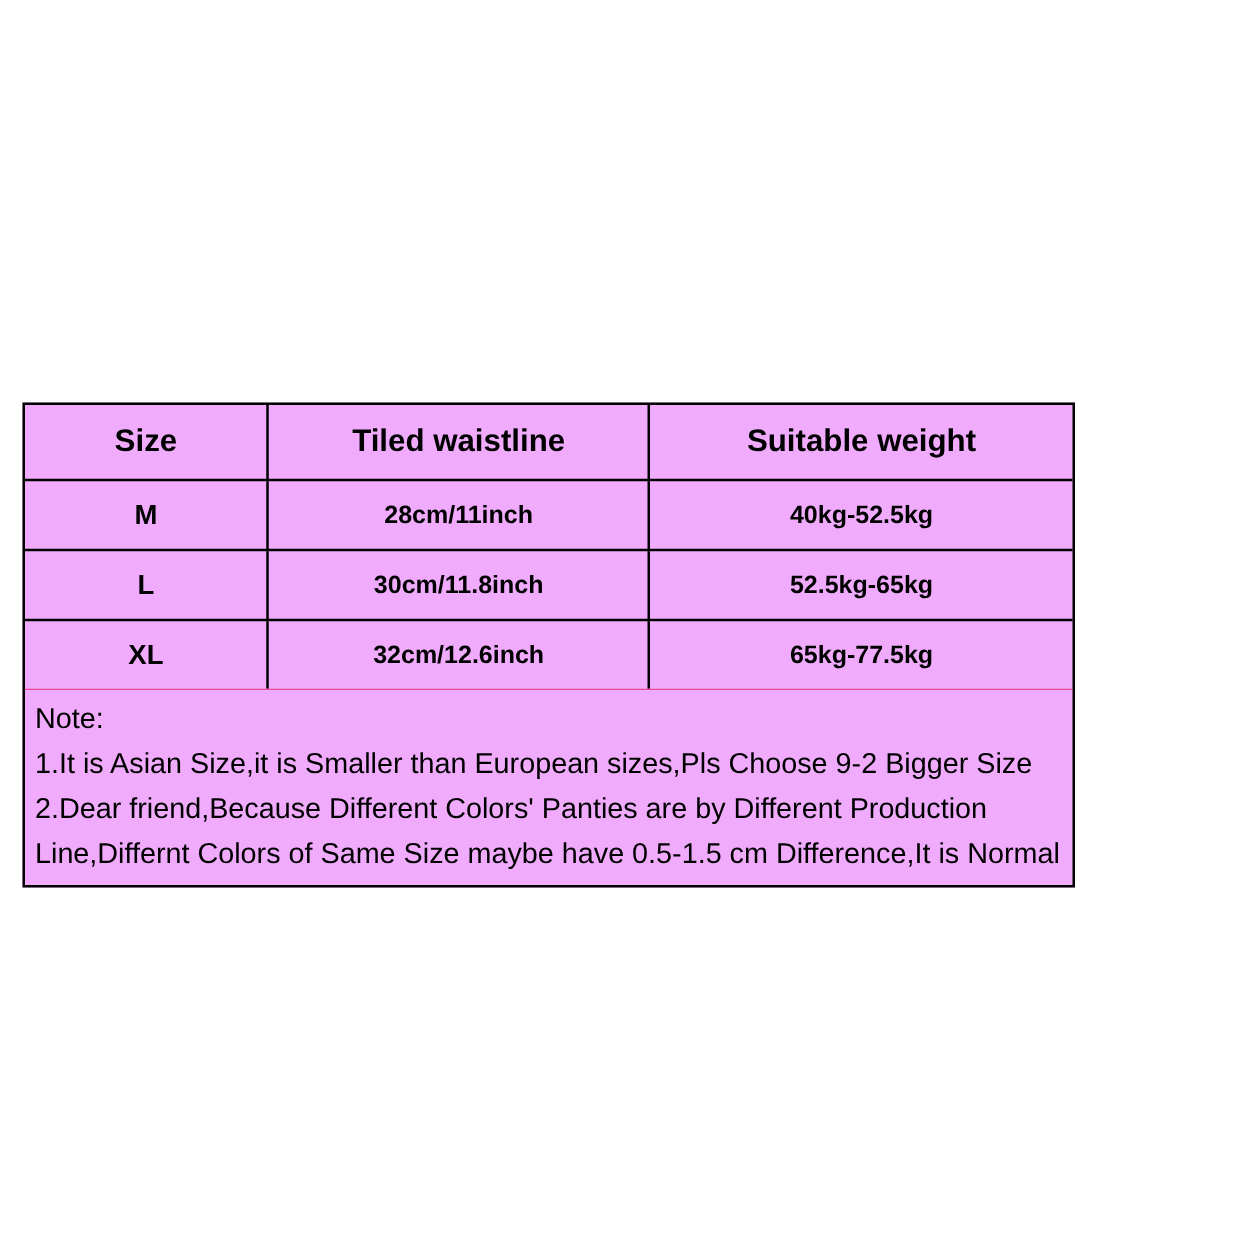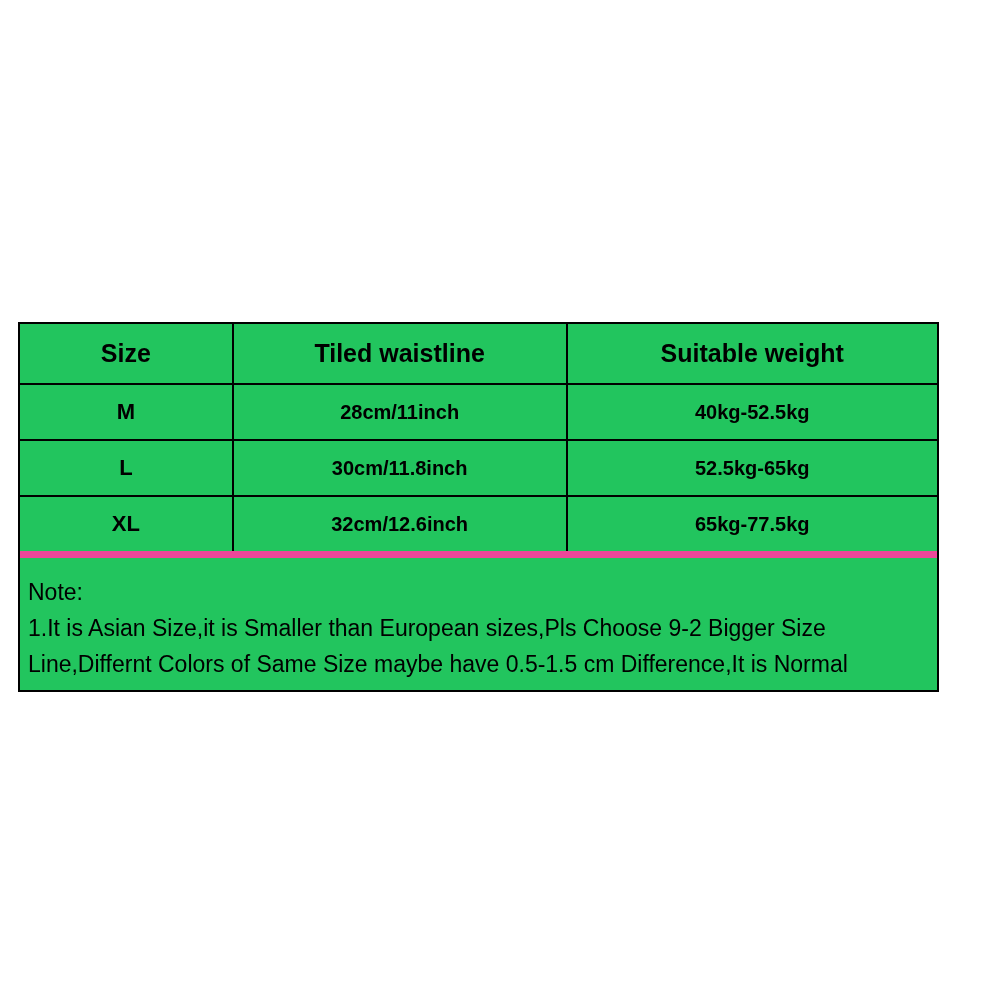--- a/index.html
+++ b/index.html
@@ -16,24 +16,24 @@
   .page {
     position: relative;
     width: 1002px;
     height: 1002px;
     background: #ffffff;
   }
   .size-chart {
     position: absolute;
     left: 18px;
     top: 322px;
-    width: 921px;
+    width: 842px;
     box-sizing: border-box;
     border: 2px solid #000000;
-    background: #22c55e;
+    background: #f0abfc;
   }
   table.chart {
     border-collapse: collapse;
     width: 100%;
     table-layout: fixed;
   }
   table.chart col.c0 { width: 23.2%; }
   table.chart col.c1 { width: 36.4%; }
   table.chart col.c2 { width: 40.4%; }
 
@@ -67,22 +67,22 @@
   table.chart th:last-child,
   table.chart td:last-child {
     border-right: none;
   }
   table.chart tr:last-child td {
     border-bottom: none;
     margin-top: 12px;
   }
 
   .note-block {
-    border-top: 7px solid #ec4899;
-    padding: 16px 6px 8px 8px;
+    border-top: 1px solid #ec4899;
+    padding: 4px 6px 8px 8px;
   }
   .note-line {
     font-size: 23px;
     line-height: 36px;
     color: #000000;
     font-weight: normal;
     white-space: nowrap;
   }
 </style>
 </head>
@@ -120,18 +120,19 @@
           <td>XL</td>
           <td>32cm/12.6inch</td>
           <td>65kg-77.5kg</td>
         </tr>
       </tbody>
     </table>
 
     <div class="note-block">
       <div class="note-line">Note:</div>
       <div class="note-line">1.It is Asian Size,it is Smaller than European sizes,Pls Choose 9-2 Bigger Size</div>
+      <div class="note-line">2.Dear friend,Because Different Colors' Panties are by Different Production</div>
       <div class="note-line">Line,Differnt Colors of Same Size maybe have 0.5-1.5 cm Difference,It is Normal</div>
     </div>
 
   </div>
 
 </div>
 
 </body></html>

